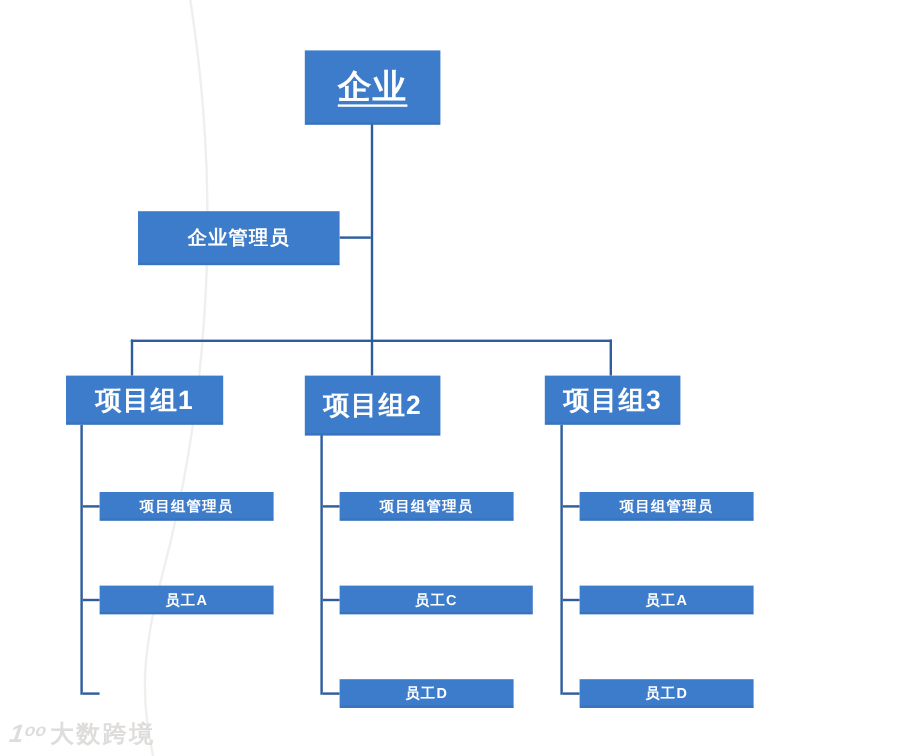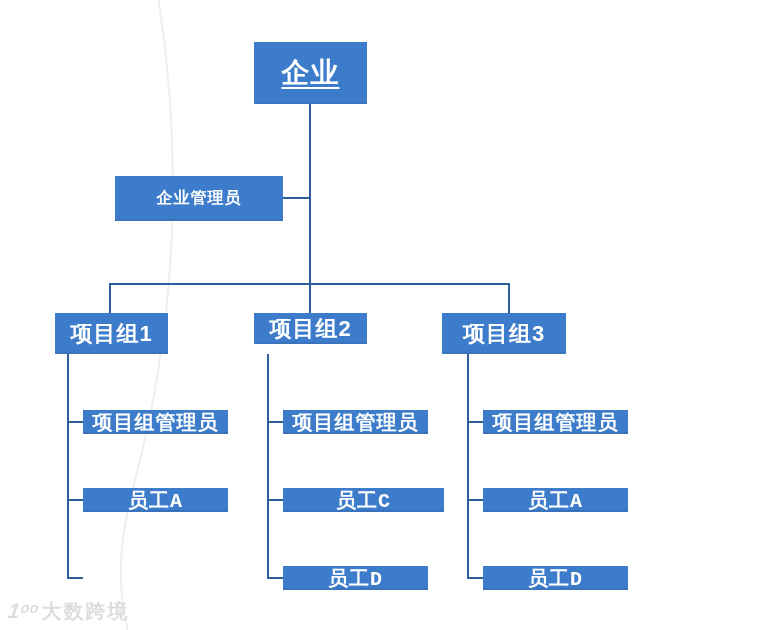--- a/index.html
+++ b/index.html
@@ -34,21 +34,21 @@
     text-align: center;
   }
   .node-root { font-size: 28px; }
   .node-root .label-underline {
     text-decoration: underline;
     text-underline-offset: 5px;
     text-decoration-thickness: 2px;
   }
   .node-admin { font-size: 16px; }
   .node-group { font-size: 22px; }
-  .node-sub { font-size: 20px; letter-spacing: 1px; font-family: Liberation Mono, monospace; }
+  .node-sub { font-size: 12px; letter-spacing: 1px; }
   .line {
     position: absolute;
     background: var(--line, #2e5d9e);
   }
   .watermark {
     position: absolute;
     left: 8px;
     top: 598px;
     color: var(--watermark, #deddda);
     font-weight: bold;
@@ -97,27 +97,27 @@
   <div class="line" style="left:469px; top:577px; width:14px; height:2px;"></div>
 
   <div class="node node-root" style="left:254px; top:42px; width:113px; height:62px;">
     <span class="label-underline">企业</span>
   </div>
 
   <div class="node node-admin" style="left:115px; top:176px; width:168px; height:45px;">
     <span>企业管理员</span>
   </div>
 
-  <div class="node node-group" style="left:55px; top:313px; width:113px; height:41px;">
+  <div class="node node-group" style="left:55px; top:313px; width:131px; height:41px;">
     <span>项目组1</span>
   </div>
-  <div class="node node-group" style="left:254px; top:313px; width:113px; height:31px;">
+  <div class="node node-group" style="left:254px; top:313px; width:113px; height:50px;">
     <span>项目组2</span>
   </div>
-  <div class="node node-group" style="left:442px; top:313px; width:124px; height:41px;">
+  <div class="node node-group" style="left:454px; top:313px; width:113px; height:41px;">
     <span>项目组3</span>
   </div>
 
   <div class="node node-sub" style="left:83px; top:410px; width:145px; height:24px;">
     <span>项目组管理员</span>
   </div>
   <div class="node node-sub" style="left:83px; top:488px; width:145px; height:24px;">
     <span>员工A</span>
   </div>
 

